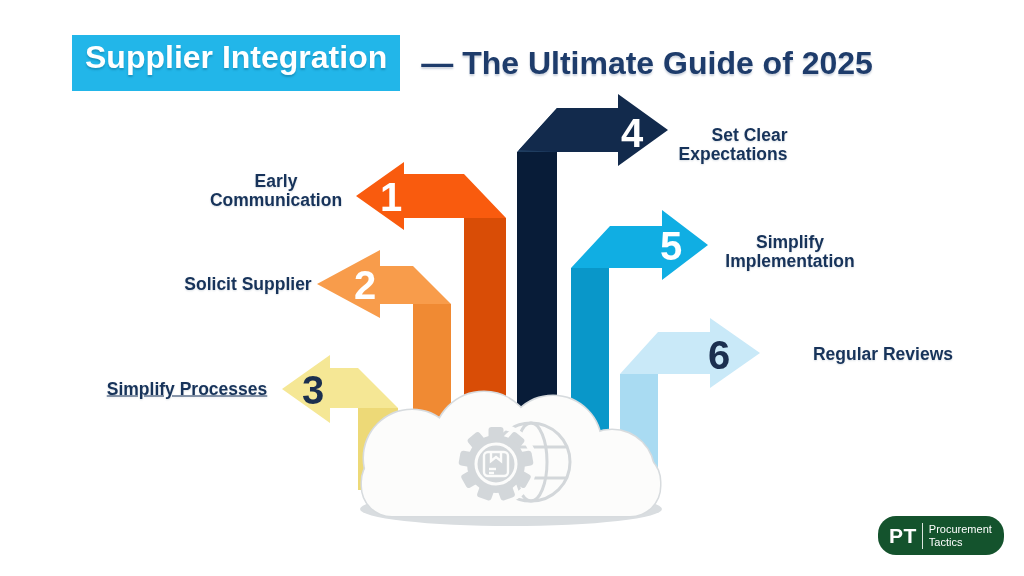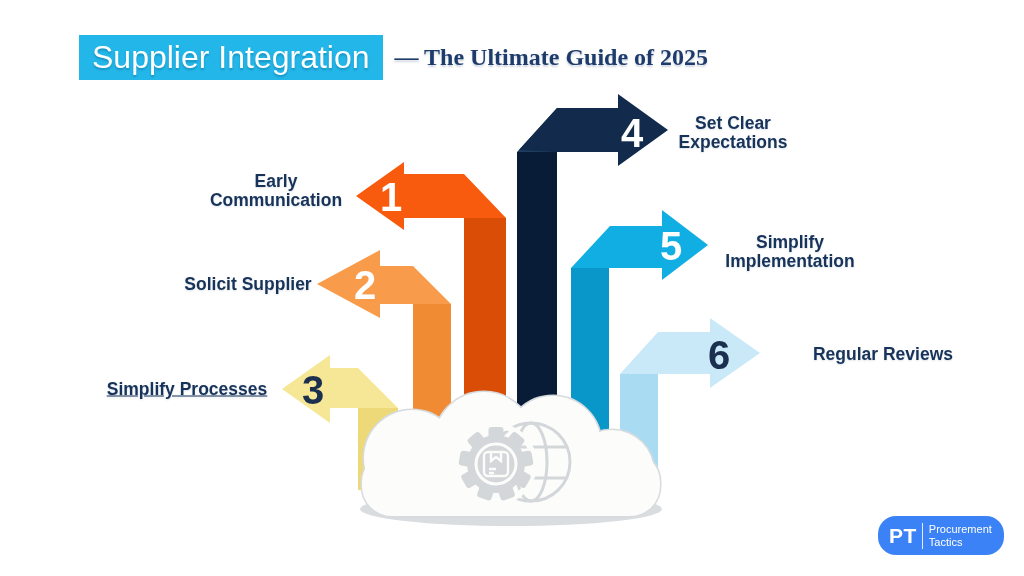--- a/index.html
+++ b/index.html
@@ -11,32 +11,31 @@
   #art { position:absolute; left:0; top:0; width:1024px; height:576px; }
   .num { font-family:"Liberation Sans", sans-serif; font-weight:bold; font-size:40px; }
   .label {
     position:absolute; transform:translate(-50%,-50%);
     color:#17335A; font-weight:bold; font-size:17.5px; line-height:19px;
     text-align:center; white-space:pre-line;
     text-shadow:0 1px 2px rgba(23,51,90,0.15);
   }
   .title-wrap { position:absolute; left:72px; top:35px; display:flex; align-items:center; }
   .title-hl {
-    background:#22B6E9; color:#ffffff; font-weight:normal; font-size:32px;
-    height:45px; line-height:45px; padding:0 13px;
+    background:#22B6E9; color:#ffffff; font-weight:bold; font-size:32px;
+    height:56px; line-height:45px; padding:0 13px;
     text-shadow:0 2px 2px rgba(0,70,100,0.3);
-    margin-left:7px;
   }
   .title-rest {
-    color:#1E3C6B; font-weight:bold; font-size:24px; margin-left:12px;
-    text-shadow:0 2px 2px rgba(30,60,107,0.22); white-space:nowrap;font-family:Liberation Serif, serif;
+    color:#1E3C6B; font-weight:bold; font-size:32px; margin-left:21px;
+    text-shadow:0 2px 2px rgba(30,60,107,0.22); white-space:nowrap;
   }
   .logo {
     position:absolute; left:878px; top:516px; width:126px; height:39px;
-    background:#3b82f6; border-radius:18px;
+    background:#14532d; border-radius:18px;
     display:flex; align-items:center; box-sizing:border-box; padding-left:11px;
     color:#ffffff;
   }
   .logo-abbr { font-size:21px; font-weight:bold; letter-spacing:0.5px; }
   .logo-div { width:1px; height:26px; background:rgba(255,255,255,0.85); margin:0 6px 0 5px; }
   .logo-name { font-size:11px; line-height:12.5px; white-space:pre-line; }
 </style>
 </head>
 <body>
 
@@ -130,21 +129,21 @@
 
 <div class="title-wrap">
   <span class="title-hl">Supplier Integration</span>
   <span class="title-rest">— The Ultimate Guide of 2025</span>
 </div>
 
 <div class="label" style="left:276px; top:191px;">Early
 Communication</div>
 <div class="label" style="left:248px; top:284px;">Solicit Supplier</div>
 <div class="label" style="left:187px; top:389px;text-decoration:underline;">Simplify Processes</div>
-<div class="label" style="left:733px; top:133px;">Set Clear
+<div class="label" style="left:733px; top:145px;text-align:right;">Set Clear
 Expectations</div>
 <div class="label" style="left:790px; top:252px;">Simplify
 Implementation</div>
 <div class="label" style="left:855px; top:354px;margin-left:28px;">Regular Reviews</div>
 
 <div class="logo">
   <span class="logo-abbr">PT</span>
   <span class="logo-div"></span>
   <span class="logo-name">Procurement
 Tactics</span>

